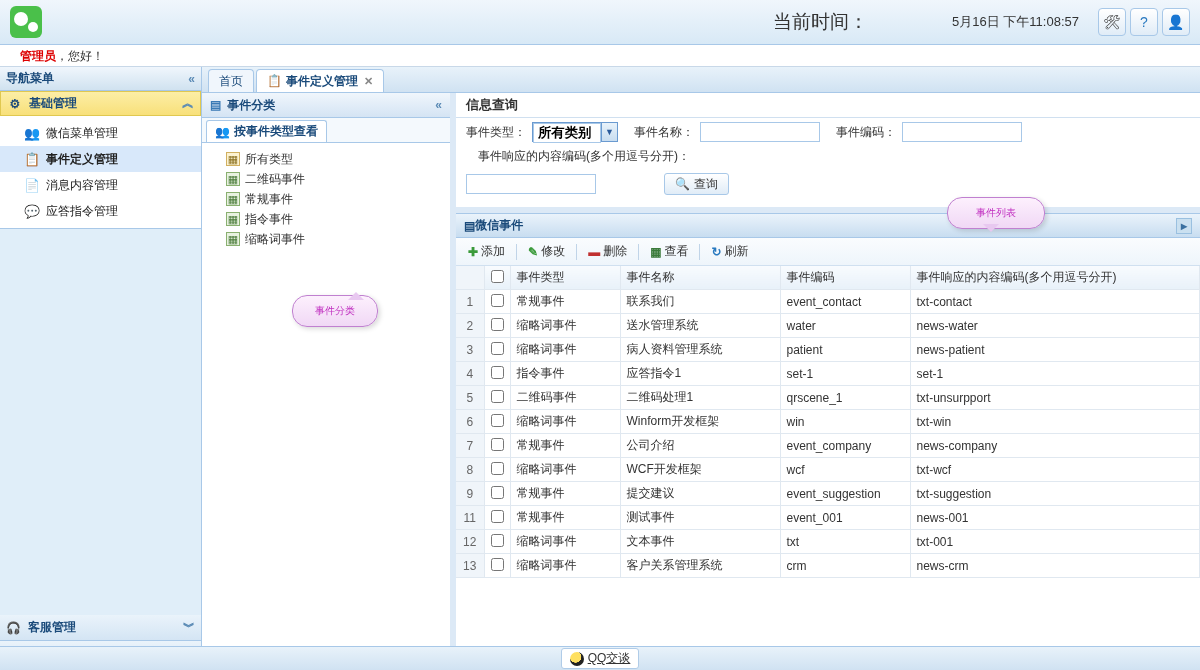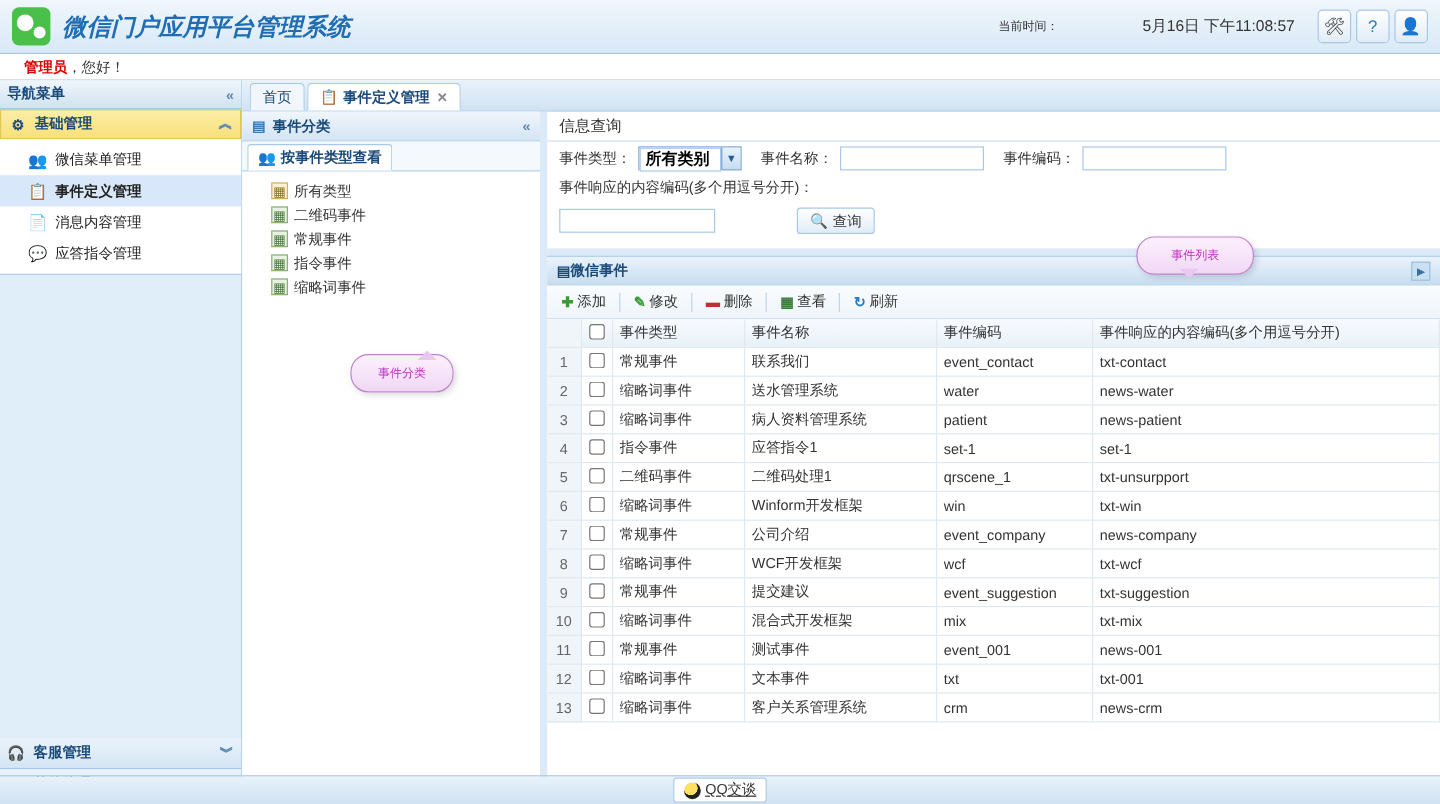--- a/index.html
+++ b/index.html
@@ -3,21 +3,21 @@
 <meta charset="utf-8">
 <style>
 * { box-sizing: border-box; margin: 0; padding: 0; }
 body { font-family: "Microsoft YaHei", Arial, sans-serif; font-size: 12px; color: #333; background: #dce9f6; width: 1200px; height: 670px; overflow: hidden; }
 .header { height: 45px; background: linear-gradient(#f0f6fc, #d8e9f6); border-bottom: 1px solid #a8c8e8; display: flex; align-items: center; padding: 0 10px; }
 .header .logo { width: 32px; height: 32px; background: #4ac04a; border-radius: 6px; position: relative; margin-right: 10px; }
 .header .logo::before { content: ""; position: absolute; left: 4px; top: 6px; width: 14px; height: 14px; background: #fff; border-radius: 50%; }
 .header .logo::after { content: ""; position: absolute; right: 4px; bottom: 6px; width: 10px; height: 10px; background: #fff; border-radius: 50%; }
 .header .title { font-size: 20px; font-weight: bold; color: #1f6db5; font-style: italic; }
 .header .spacer { flex: 1; }
-.header .time-label { font-size: 10px; color: #333; margin-right: 38px; }
+.header .time-label { font-size: 19px; color: #333; margin-right: 52px; }
 .header .time-value { font-size: 13px; color: #333; margin-right: 15px; margin-left: 32px; }
 .header .tool-btn { width: 28px; height: 28px; border: 1px solid #a8c8e8; background: linear-gradient(#fff,#e0ecf7); border-radius: 4px; margin-left: 4px; display: flex; align-items: center; justify-content: center; cursor: pointer; font-size: 14px; }
 .welcome-bar { height: 22px; padding: 3px 20px; background: #fff; border-bottom: 1px solid #c8d8e8; font-size: 12px; }
 .welcome-bar span.admin { color: #d00; font-weight: bold; }
 .body { display: flex; height: 657px; justify-content: space-between; }
 .sidebar { width: 202px; border-right: 1px solid #a8c8e8; background: #e0eef9; }
 .sidebar-header { height: 24px; background: linear-gradient(#f0f6fc,#d0e2f0); border-bottom: 1px solid #a8c8e8; display: flex; align-items: center; padding: 0 6px; font-weight: bold; color: #1a4a7a; }
 .sidebar-header .collapse { margin-left: auto; color: #5a8ab5; cursor: pointer; }
 .accordion-item { border-bottom: 1px solid #a8c8e8; }
 .accordion-head { height: 25px; display: flex; align-items: center; padding: 0 6px; cursor: pointer; color: #1a4a7a; font-weight: bold; }
@@ -44,21 +44,21 @@
 .sub-tab .sicon { margin-right: 4px; }
 .tree { padding: 6px 10px; flex: 1; background: #fff; position: relative; }
 .tree-item { height: 20px; display: flex; align-items: center; padding-left: 14px; cursor: pointer; }
 .tree-item .ticon2 { width: 14px; height: 14px; margin-right: 5px; display: inline-flex; align-items: center; justify-content: center; font-size: 11px; background: #e8f2e0; border: 1px solid #8ab070; color: #4a7a3a; }
 .tree-item.first .ticon2 { background: #fdf2d0; border-color: #d0b060; color: #8a7020; }
 .callout { position: absolute; border-radius: 15px; padding: 8px 22px; font-size: 10px; color: #c030c0; background: linear-gradient(#fdf0fd,#f0d8f5); border: 1px solid #c080d0; box-shadow: 2px 2px 5px rgba(0,0,0,0.15); font-family: Liberation Serif, serif; }
 .callout.c1 { left: 90px; top: 152px; }
 .callout.c1::before { content: ""; position: absolute; top: -12px; left: 55px; border: 8px solid transparent; border-bottom-color: #e8c8f0; }
 .right-pane { flex: 1; display: flex; flex-direction: column; }
 .search-panel { border-bottom: 6px solid #dce9f6; padding-bottom: 8px; }
-.search-title { height: 25px; display: flex; align-items: center; padding: 0 10px; font-weight: normal; font-size: 13px; border-bottom: 1px solid #d0e0f0; }
+.search-title { height: 25px; display: flex; align-items: center; padding: 0 10px; font-weight: bold; font-size: 13px; border-bottom: 1px solid #d0e0f0; }
 .search-row { display: flex; align-items: center; padding: 4px 10px; flex-wrap: wrap; gap: 6px 4px; }
 .search-row label { margin-right: 2px; }
 .search-row input[type=text] { border: 1px solid #a8c8e8; height: 20px; padding: 0 4px; font-weight: bold; }
 .combo { display: inline-flex; border: 1px solid #6a9ad0; height: 20px; }
 .combo input { border: none; width: 68px; padding: 0 4px; }
 .combo .arrow { width: 16px; background: linear-gradient(#e8f2fa,#c8ddf0); border-left: 1px solid #6a9ad0; display: flex; align-items: center; justify-content: center; color: #2a5a9a; cursor: pointer; font-size: 9px; }
 .btn { display: inline-flex; align-items: center; height: 22px; padding: 0 10px; border: 1px solid #a8c8e8; background: linear-gradient(#fff,#e0ecf7); border-radius: 3px; cursor: pointer; }
 .btn .bicon { margin-right: 4px; }
 .grid-panel { flex: 1; display: flex; flex-direction: column; position: relative; }
 .grid-title { height: 25px; background: linear-gradient(#eaf3fb,#c8ddf0); border-top: 1px solid #a8c8e8; border-bottom: 1px solid #a8c8e8; display: flex; align-items: center; padding: 0 8px; font-weight: bold; color: #1a4a7a; }
@@ -78,21 +78,20 @@
 .callout.c2::before { content: ""; position: absolute; bottom: -12px; left: 35px; border: 8px solid transparent; border-top-color: #e8c8f0; }
 .footer { position: fixed; bottom: 0; left: 0; right: 0; height: 24px; background: linear-gradient(#e8f2fa,#d0e2f2); border-top: 1px solid #a8c8e8; display: flex; align-items: center; justify-content: center; }
 .qq { display: inline-flex; align-items: center; border: 1px solid #b0cce8; background: #fff; padding: 1px 8px; border-radius: 3px; cursor: pointer; text-decoration: underline; }
 .qq .qicon { width: 14px; height: 14px; background: radial-gradient(circle at 40% 35%, #ffe060 45%, #222 48%); border-radius: 50%; margin-right: 4px; }
 </style>
 </head>
 <body>
 
 <div class="header">
   <div class="logo"></div>
-  <div class="title">微信门户应用平台管理系统</div>
   <div class="spacer"></div>
   <div class="time-label">当前时间：</div>
   <div class="time-value">5月16日 下午11:08:57</div>
   <div class="tool-btn">
       <span>🛠</span>
     </div>
   <div class="tool-btn">
       <span style="color:#2a7ac0">?</span>
     </div>
   <div class="tool-btn">
@@ -208,21 +207,21 @@
           <div class="search-row">
             <label>事件类型：</label>
             <span class="combo">
               <input type="text" value="所有类别" style="">
               <span class="arrow">▼</span>
             </span>
             <label style="margin-left:12px">事件名称：</label>
             <input type="text" style="width: 120px;">
             <label style="margin-left:12px">事件编码：</label>
             <input type="text" style="width: 120px;">
-            <label style="">事件响应的内容编码(多个用逗号分开)：</label>
+            <label style="margin-left:12px">事件响应的内容编码(多个用逗号分开)：</label>
           </div>
           <div class="search-row">
             <input type="text" style="width: 130px; margin-left: 0px;">
             <span style="width:60px"></span>
             <span class="btn">
               <span class="bicon">🔍</span>
               <span>查询</span>
             </span>
           </div>
         </div>
@@ -339,28 +338,20 @@
                   </tr>
                   <tr>
                     <td class="rownum">9</td>
                     <td class="chk"><input type="checkbox" style=""></td>
                     <td>常规事件</td>
                     <td>提交建议</td>
                     <td>event_suggestion</td>
                     <td>txt-suggestion</td>
                   </tr>
                   <tr>
-                    <td class="rownum">10</td>
-                    <td class="chk"><input type="checkbox" style=""></td>
-                    <td>缩略词事件</td>
-                    <td>混合式开发框架</td>
-                    <td>mix</td>
-                    <td>txt-mix</td>
-                  </tr>
-                  <tr>
                     <td class="rownum">11</td>
                     <td class="chk"><input type="checkbox" style=""></td>
                     <td>常规事件</td>
                     <td>测试事件</td>
                     <td>event_001</td>
                     <td>news-001</td>
                   </tr>
                   <tr>
                     <td class="rownum">12</td>
                     <td class="chk"><input type="checkbox" style=""></td>

